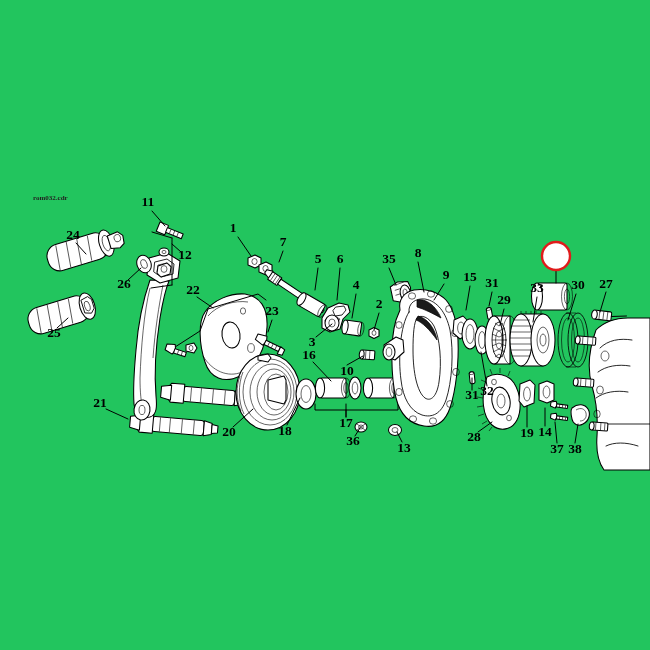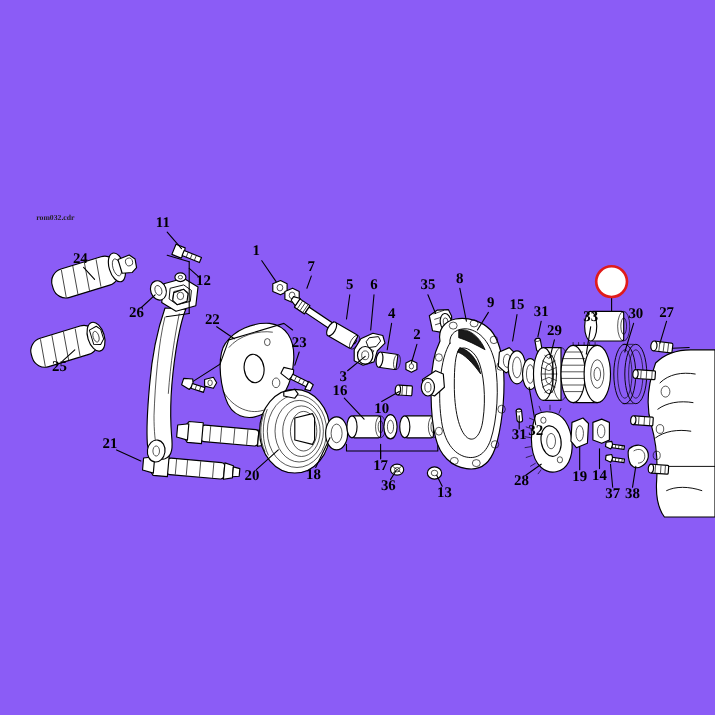--- a/index.html
+++ b/index.html
@@ -1,18 +1,18 @@
 <!DOCTYPE html>
 <html><head>
 <meta charset="utf-8">
 <style>
   html,body{margin:0;padding:0;background:#ffffff;}
   body{width:650px;height:650px;overflow:hidden;
        font-family:"Liberation Serif","DejaVu Serif",serif;}
-  #sheet{position:relative;width:650px;height:650px;background:#8b5cf6;}
+  #sheet{position:relative;width:650px;height:650px;background:#22c55e;}
   #diagram{position:absolute;inset:0;}
   .lbl{font-family:"Liberation Serif","DejaVu Serif",serif;
        font-size:13.5px;font-weight:700;fill:#000;
        text-anchor:middle;dominant-baseline:middle;}
   .wm{font-family:"Liberation Serif","DejaVu Serif",serif;
       font-size:7px;font-weight:700;fill:#231f20;text-anchor:start;}
   .hl-num{font-family:"Liberation Serif","DejaVu Serif",serif;
       font-size:13px;font-weight:700;fill:#000;
       text-anchor:middle;dominant-baseline:central;}
   .ldr{stroke:#000;stroke-width:1;fill:none;stroke-linecap:round;}

